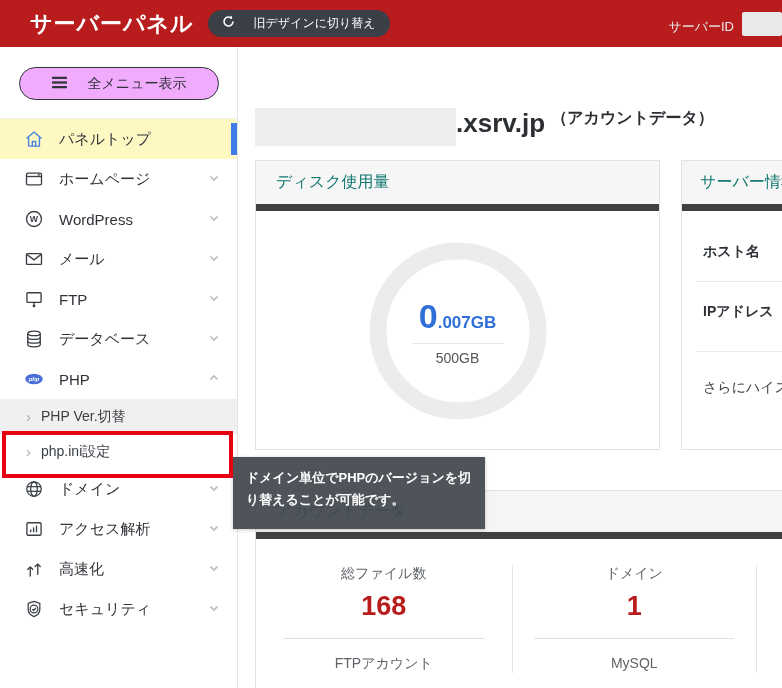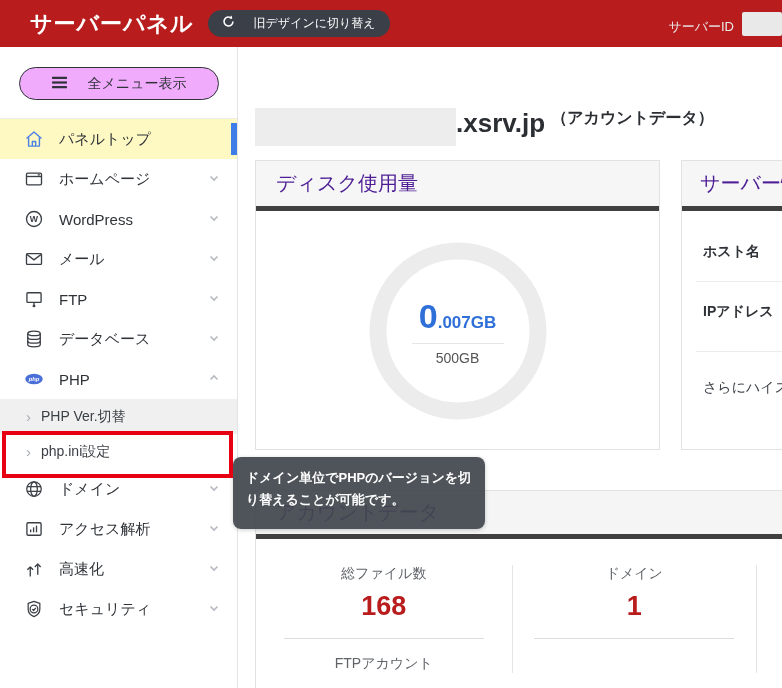--- a/index.html
+++ b/index.html
@@ -40,22 +40,22 @@
     border:4px solid #e60012; z-index:15; pointer-events:none; }
 
   
   .page-title { position:absolute; left:255px; top:108px; height:42px; display:flex;
     align-items:flex-start; z-index:1; }
   .redacted-domain { width:201px; height:38px; background:#ededed; }
   .domain-suffix { font-size:26px; font-weight:bold; color:#2b2e33; }
   .plan-name { font-size:16px; font-weight:bold; color:#2b2e33; margin-left:6px; }
 
   .card { position:absolute; background:#fff; border:1px solid #e2e2e2; }
-  .card-header { height:50px; background:#f6f6f6; border-bottom:5px solid #404040;
-    display:flex; align-items:center; padding-left:20px; font-size:20px; color:#4c1d95; }
+  .card-header { height:50px; background:#f6f6f6; border-bottom:7px solid #404040;
+    display:flex; align-items:center; padding-left:20px; font-size:16px; color:#0f766e; }
 
   .disk-card { left:255px; top:160px; width:405px; height:290px; }
   .donut-wrap { position:relative; width:180px; height:180px; margin:30px auto 0; }
   .donut-center { position:absolute; left:0; top:0; width:180px; height:180px;
     display:flex; flex-direction:column; align-items:center; justify-content:center; }
   .disk-used { color:#2e6fd8; font-weight:bold; font-size:17px; display:flex; align-items:baseline; }
   .disk-used .big { font-size:34px; }
   .disk-sep { width:92px; border-top:1px solid #e6e6e6; margin:7px 0 6px; }
   .disk-total { font-size:14px; color:#555; }
 
@@ -72,21 +72,21 @@
   .stat-col { width:256px; text-align:center; }
   .stat-col + .stat-col { width:245px; border-left:1px solid #e4e4e4; }
   .stat-col.stub { width:26px; }
   .stat-label { font-size:14px; color:#5f6368; }
   .stat-value { font-size:27px; font-weight:bold; color:#b91c1c; margin-top:8px; }
   .stat-div { width:200px; margin:16px auto 0; border-top:1px solid #dedede; }
   .stat-label2 { font-size:14px; color:#5f6368; margin-top:16px; }
 
   .tooltip { position:absolute; left:233px; top:457px; width:252px; min-height:72px;
     background:rgba(66,71,78,0.93); color:#fff; font-size:13px; font-weight:bold;
-    line-height:1.7; padding:10px 13px; border-radius:8px; z-index:12;
+    line-height:1.7; padding:10px 13px; border-radius:0; z-index:12;
     white-space:pre-line; box-shadow:0 1px 4px rgba(0,0,0,0.2); }
 </style>
 </head>
 <body>
 
 <div class="header">
   <div class="app-title">サーバーパネル</div>
   <button class="switch-pill">
     <span>
       <svg width="13" height="13" viewBox="0 0 14 14">
@@ -326,19 +326,20 @@
     <div class="stat-col">
       <div class="stat-label">総ファイル数</div>
       <div class="stat-value">168</div>
       <div class="stat-div"></div>
       <div class="stat-label2">FTPアカウント</div>
     </div>
     <div class="stat-col">
       <div class="stat-label">ドメイン</div>
       <div class="stat-value">1</div>
       <div class="stat-div"></div>
+      <div class="stat-label2">MySQL</div>
     </div>
     <div class="stat-col stub" style="border-left:1px solid #e4e4e4;"></div>
   </div>
 </div>
 
 <div class="tooltip">ドメイン単位でPHPのバージョンを切
 り替えることが可能です。</div>
 
 </body></html>

